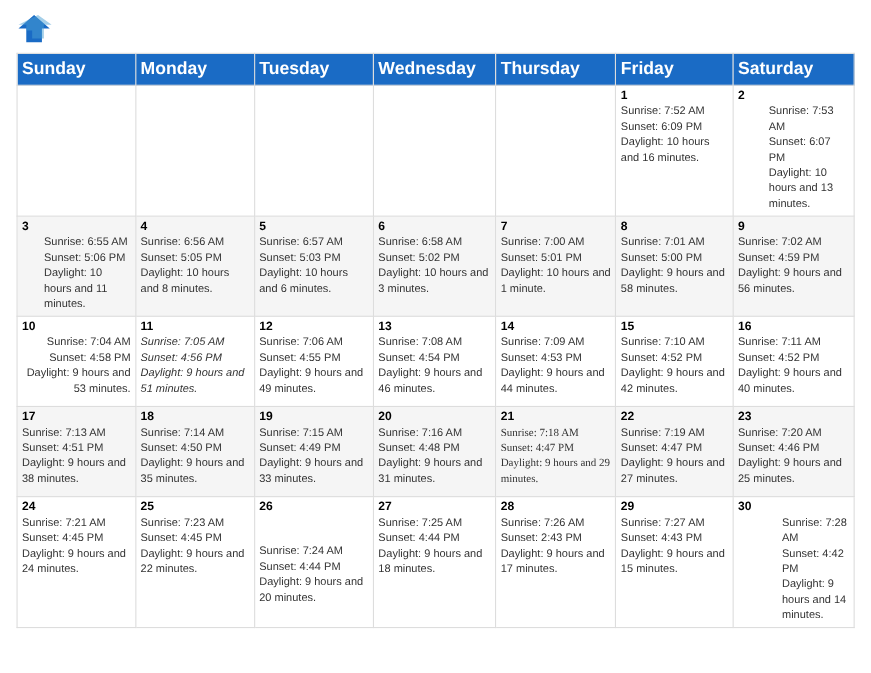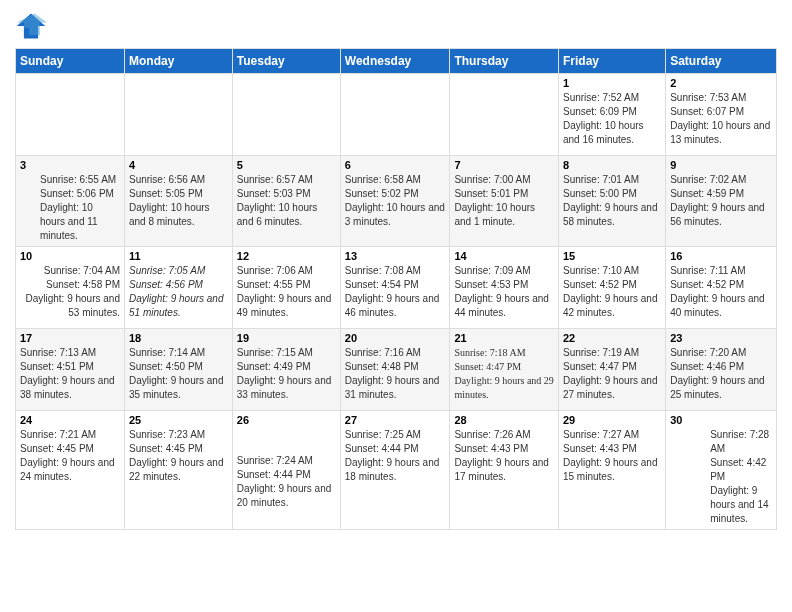--- a/index.html
+++ b/index.html
@@ -53,21 +53,21 @@
       width: 100%;
       border-collapse: collapse;
       font-size: 10.5px;
     }
     .calendar-table thead tr th {
       background-color: #1a6bc5;
       color: #fff;
       padding: 5px 4px;
       text-align: left;
       font-weight: bold;
-      font-size: 12px;
+      font-size: 16px;
       border: 1px solid #ddd;
     }
     .calendar-table tbody tr td {
       vertical-align: top;
       border: 1px solid #ddd;
       padding: 3px 4px;
       height: 82px;
       width: 113px;
       background: #fff;
     }
@@ -134,21 +134,21 @@
           <td class="empty-cell"></td>
           <td class="empty-cell"></td>
           <td>
             <span class="day-num">1</span>
             <div class="day-info" style="white-space: pre-line;">Sunrise: 7:52 AM
 Sunset: 6:09 PM
 Daylight: 10 hours and 16 minutes.</div>
           </td>
           <td>
             <span class="day-num">2</span>
-            <div class="day-info" style="white-space: pre-line;">Sunrise: 7:53 AM
+            <div class="day-info" style="white-space: pre-line; margin-left: 28px;">Sunrise: 7:53 AM
 Sunset: 6:07 PM
 Daylight: 10 hours and 13 minutes.</div>
           </td>
         </tr>
         <tr>
           <td>
             <span class="day-num">3</span>
             <div class="day-info" style="white-space: pre-line; margin-left: 20px;">Sunrise: 6:55 AM
 Sunset: 5:06 PM
 Daylight: 10 hours and 11 minutes.</div>
@@ -299,21 +299,21 @@
           </td>
           <td>
             <span class="day-num">27</span>
             <div class="day-info" style="white-space: pre-line;">Sunrise: 7:25 AM
 Sunset: 4:44 PM
 Daylight: 9 hours and 18 minutes.</div>
           </td>
           <td>
             <span class="day-num">28</span>
             <div class="day-info" style="white-space: pre-line;">Sunrise: 7:26 AM
-Sunset: 4:43 PM
+Sunset: 2:43 PM
 Daylight: 9 hours and 17 minutes.</div>
           </td>
           <td>
             <span class="day-num">29</span>
             <div class="day-info" style="white-space: pre-line;">Sunrise: 7:27 AM
 Sunset: 4:43 PM
 Daylight: 9 hours and 15 minutes.</div>
           </td>
           <td>
             <span class="day-num">30</span>

